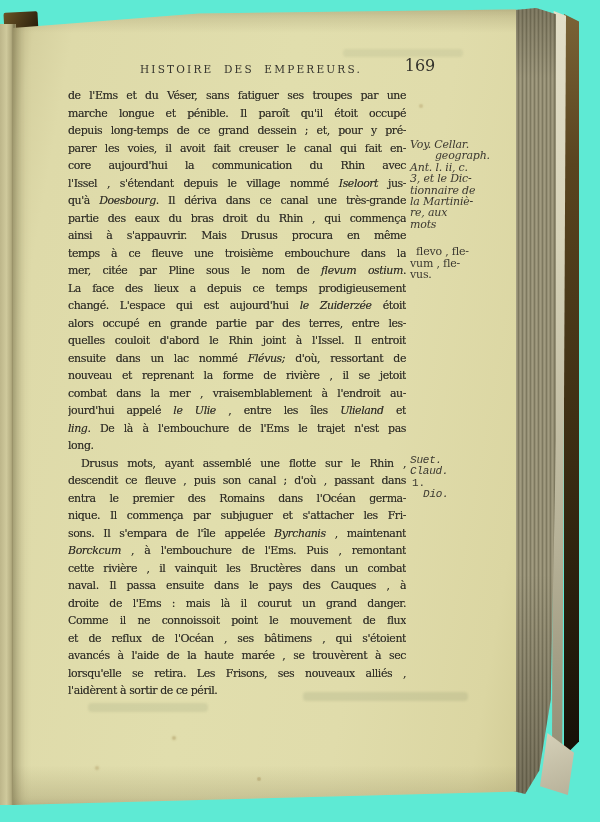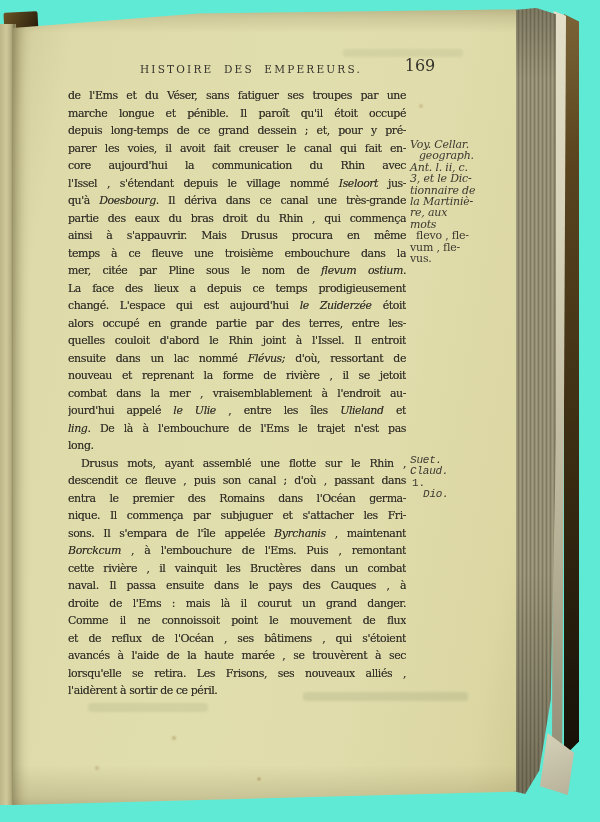--- a/index.html
+++ b/index.html
@@ -48,22 +48,22 @@
     text-align:justify;text-align-last:justify;-moz-text-align-last:justify;
     overflow:hidden;text-shadow:0 0 .4px rgba(40,38,30,.55);}
   .para1 .line:last-child,.para2 .line:last-child{text-align-last:left;}
   .para2 .line:first-child{text-indent:13px;}
 
   .mnote{position:absolute;width:66px;color:#3b3830;}
   .note1{left:397px;top:130px;}
   .note2{left:397px;top:446px;font-family:Liberation Mono, monospace;}
   .mline{font-size:11px;line-height:11.4px;letter-spacing:-0.2px;font-style:normal;}
   .mline.it{font-style:italic;}
-  .note1 .mline:nth-child(2){margin-left:9px;}
-  .note1 .mline:nth-child(8){margin-left:6px;}
+  .note1 .mline:nth-child(2){margin-left:25px;}
+  .note1 .mline:nth-child(8){margin-left:6px;margin-top:16px;}
   .note2 .mline:nth-child(2){margin-left:2px;}
   .note2 .mline:nth-child(3){margin-left:13px;}
 
   
   .spots{position:absolute;left:0;top:0;width:2px;height:2px;border-radius:50%;
     box-shadow:160px 728px 2px 1px rgba(140,110,50,.35),
                245px 769px 1px 1px rgba(140,110,50,.30),
                83px 758px 2px 1px rgba(150,120,60,.30),
                407px 96px 1.5px 1px rgba(140,110,50,.25),
                200px 156px 1px 1px rgba(150,120,60,.20);}

